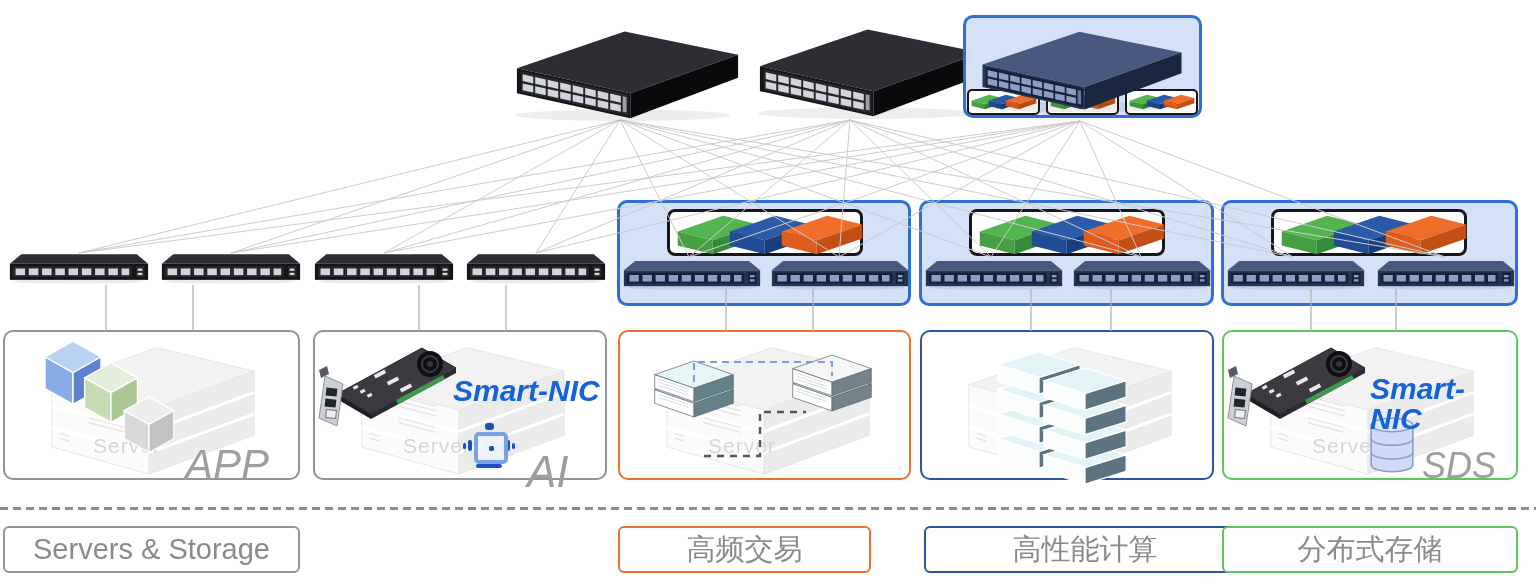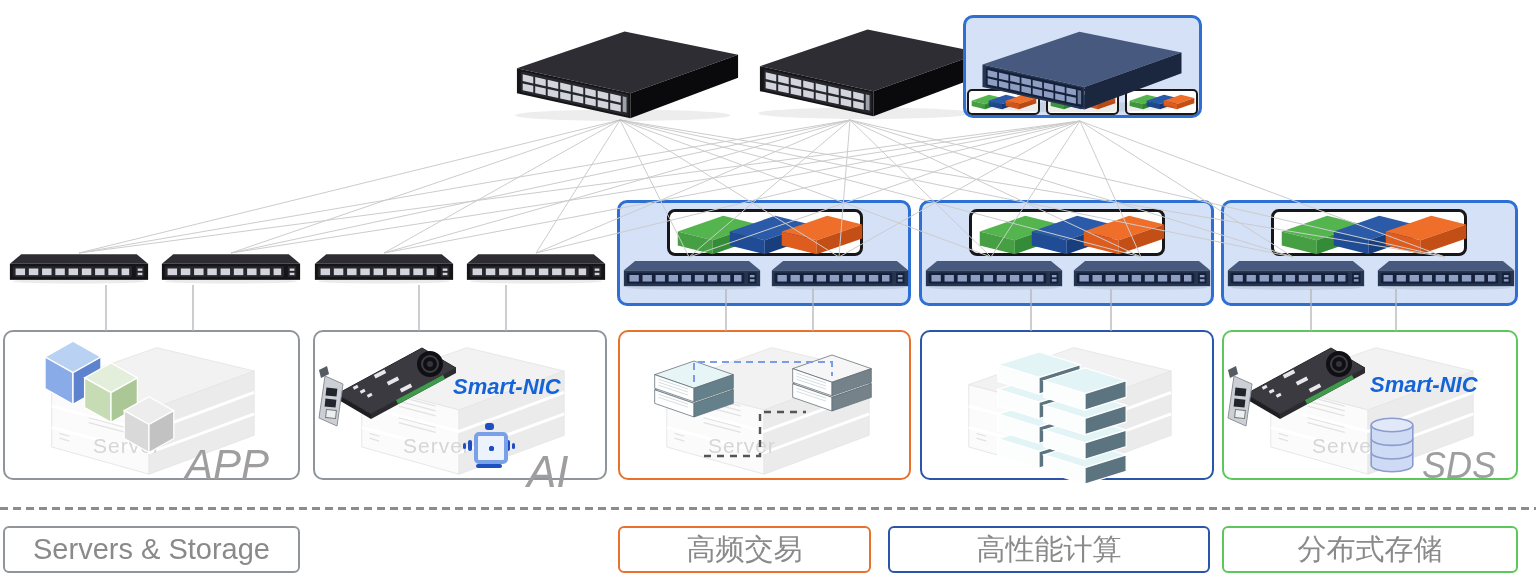--- a/index.html
+++ b/index.html
@@ -26,21 +26,21 @@
   
   .content-box{position:absolute;top:330px;height:150px;background:#fff;border-radius:10px;box-sizing:border-box;z-index:1;}
   .border-gray{border:2px solid var(--gray-border,#8f959a);}
   .border-orange{border:2.5px solid var(--orange-accent,#e8722c);}
   .border-blue{border:2.5px solid var(--blue-accent,#2b55a8);}
   .border-green{border:2.5px solid var(--green-accent,#5cc85c);}
   .ghost{position:absolute;left:26px;top:4px;width:240px;height:146px;}
   .wm{position:absolute;left:88px;top:102px;font-size:21px;color:var(--watermark-text,#d6d6d6);letter-spacing:1px;z-index:1;}
   .art{position:absolute;z-index:2;}
   .big-label{position:absolute;font-style:italic;color:var(--muted-text,#9e9e9e);z-index:3;line-height:1;margin-top:30px;}
-  .smartnic{position:absolute;font-style:italic;font-weight:700;font-size:22px;color:var(--smartnic-text,#1464d8);z-index:3;line-height:1;}
+  .smartnic{position:absolute;font-style:italic;font-weight:700;font-size:30px;color:var(--smartnic-text,#1464d8);z-index:3;line-height:1;}
   
   .robot{position:absolute;width:44px;height:48px;z-index:3;}
   .robot i{display:block;position:absolute;}
   .rb-head{position:absolute;left:7px;top:12px;width:26px;height:24px;border:4px solid #7aa0e8;background:#edf3fd;
            border-radius:5px;display:flex;align-items:center;justify-content:center;gap:6px;}
   .rb-eye{width:5px;height:5px;border-radius:50%;background:#1d4fc0;}
   .rb-ant{left:18px;top:3px;width:9px;height:7px;border-radius:3px;background:#1d4fc0;}
   .rb-ear{border-radius:2px;background:#1d4fc0;}
   .rb-ear.l1{left:1px;top:20px;width:4px;height:11px;}
   .rb-ear.l2{left:-4px;top:23px;width:3px;height:6px;}
@@ -473,20 +473,20 @@
   </div>
 
   <div class="separator"></div>
 
   <div class="label-box border-gray" style="left:3px;width:297px">
     <span>Servers &amp; Storage</span>
     </div>
   <div class="label-box border-orange" style="left:618px;width:253px">
     <span>高频交易</span>
     </div>
-  <div class="label-box border-blue" style="left:888px;width:322px">
+  <div class="label-box border-blue" style="left:924px;width:322px">
     <span>高性能计算</span>
     </div>
   <div class="label-box border-green" style="left:1222px;width:296px">
     <span>分布式存储</span>
     </div>
 
 </div>
 
 </body></html>

